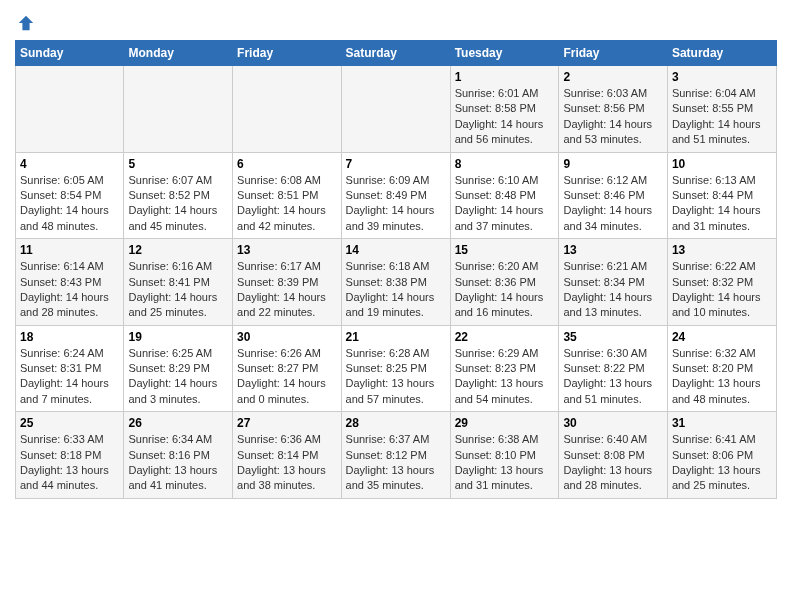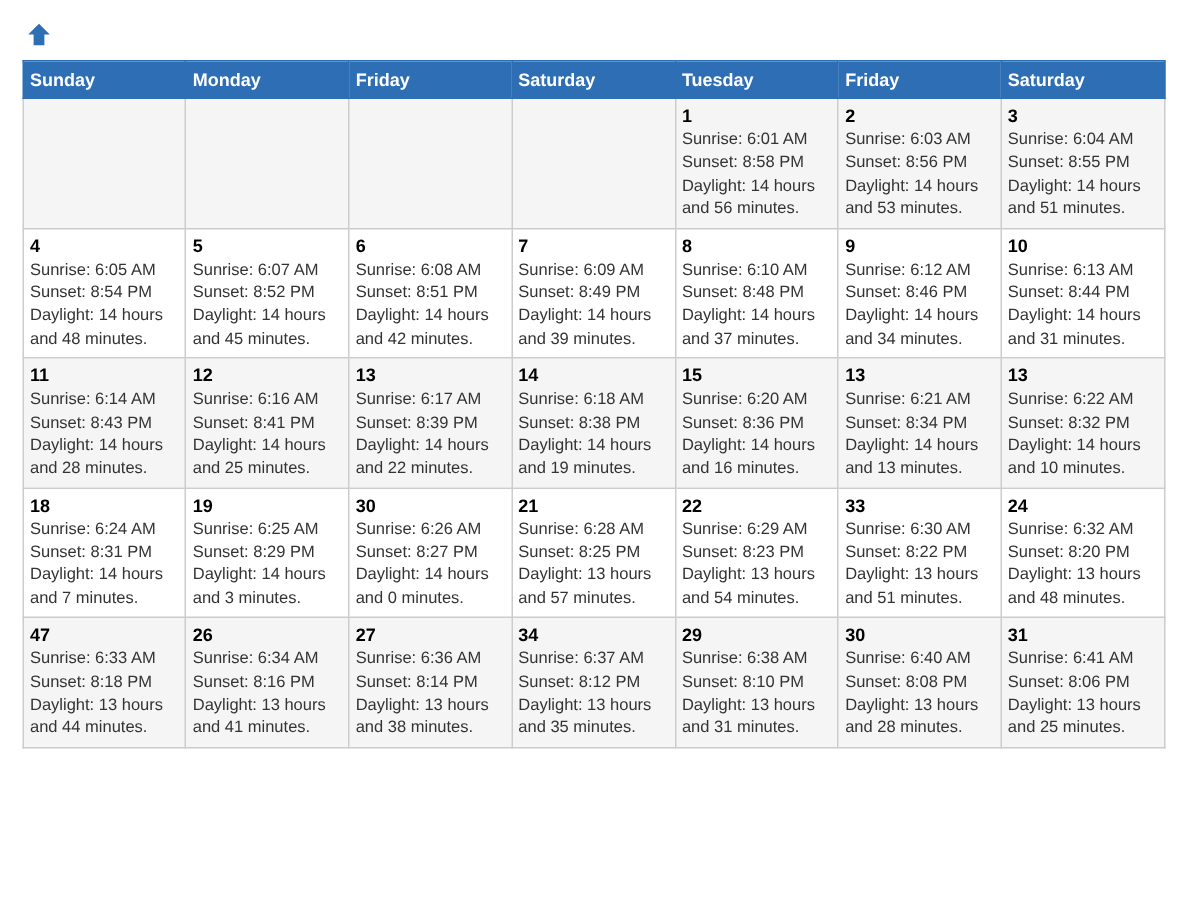--- a/index.html
+++ b/index.html
@@ -222,43 +222,43 @@
         </td>
         <td>
           <span class="day-num">21</span>
           <div class="day-info">Sunrise: 6:28 AM<br>Sunset: 8:25 PM<br>Daylight: 13 hours and 57 minutes.</div>
         </td>
         <td>
           <span class="day-num">22</span>
           <div class="day-info">Sunrise: 6:29 AM<br>Sunset: 8:23 PM<br>Daylight: 13 hours and 54 minutes.</div>
         </td>
         <td>
-          <span class="day-num">33</span>
+          <span class="day-num">35</span>
           <div class="day-info">Sunrise: 6:30 AM<br>Sunset: 8:22 PM<br>Daylight: 13 hours and 51 minutes.</div>
         </td>
         <td>
           <span class="day-num">24</span>
           <div class="day-info">Sunrise: 6:32 AM<br>Sunset: 8:20 PM<br>Daylight: 13 hours and 48 minutes.</div>
         </td>
       </tr>
       <tr>
         <td>
-          <span class="day-num">47</span>
+          <span class="day-num">25</span>
           <div class="day-info">Sunrise: 6:33 AM<br>Sunset: 8:18 PM<br>Daylight: 13 hours and 44 minutes.</div>
         </td>
         <td>
           <span class="day-num">26</span>
           <div class="day-info">Sunrise: 6:34 AM<br>Sunset: 8:16 PM<br>Daylight: 13 hours and 41 minutes.</div>
         </td>
         <td>
           <span class="day-num">27</span>
           <div class="day-info">Sunrise: 6:36 AM<br>Sunset: 8:14 PM<br>Daylight: 13 hours and 38 minutes.</div>
         </td>
         <td>
-          <span class="day-num">34</span>
+          <span class="day-num">28</span>
           <div class="day-info">Sunrise: 6:37 AM<br>Sunset: 8:12 PM<br>Daylight: 13 hours and 35 minutes.</div>
         </td>
         <td>
           <span class="day-num">29</span>
           <div class="day-info">Sunrise: 6:38 AM<br>Sunset: 8:10 PM<br>Daylight: 13 hours and 31 minutes.</div>
         </td>
         <td>
           <span class="day-num">30</span>
           <div class="day-info">Sunrise: 6:40 AM<br>Sunset: 8:08 PM<br>Daylight: 13 hours and 28 minutes.</div>
         </td>

